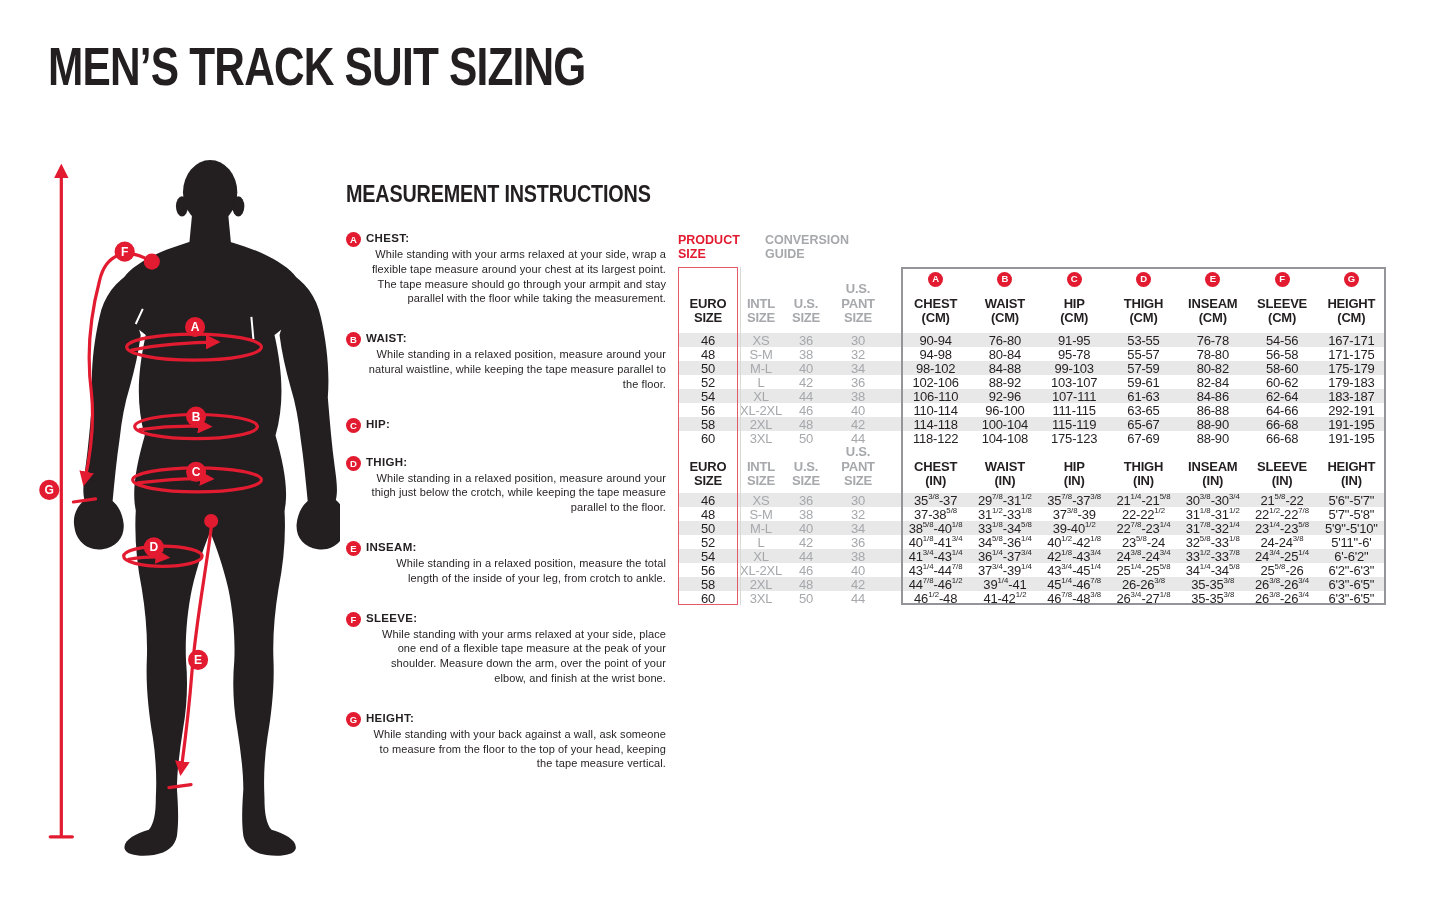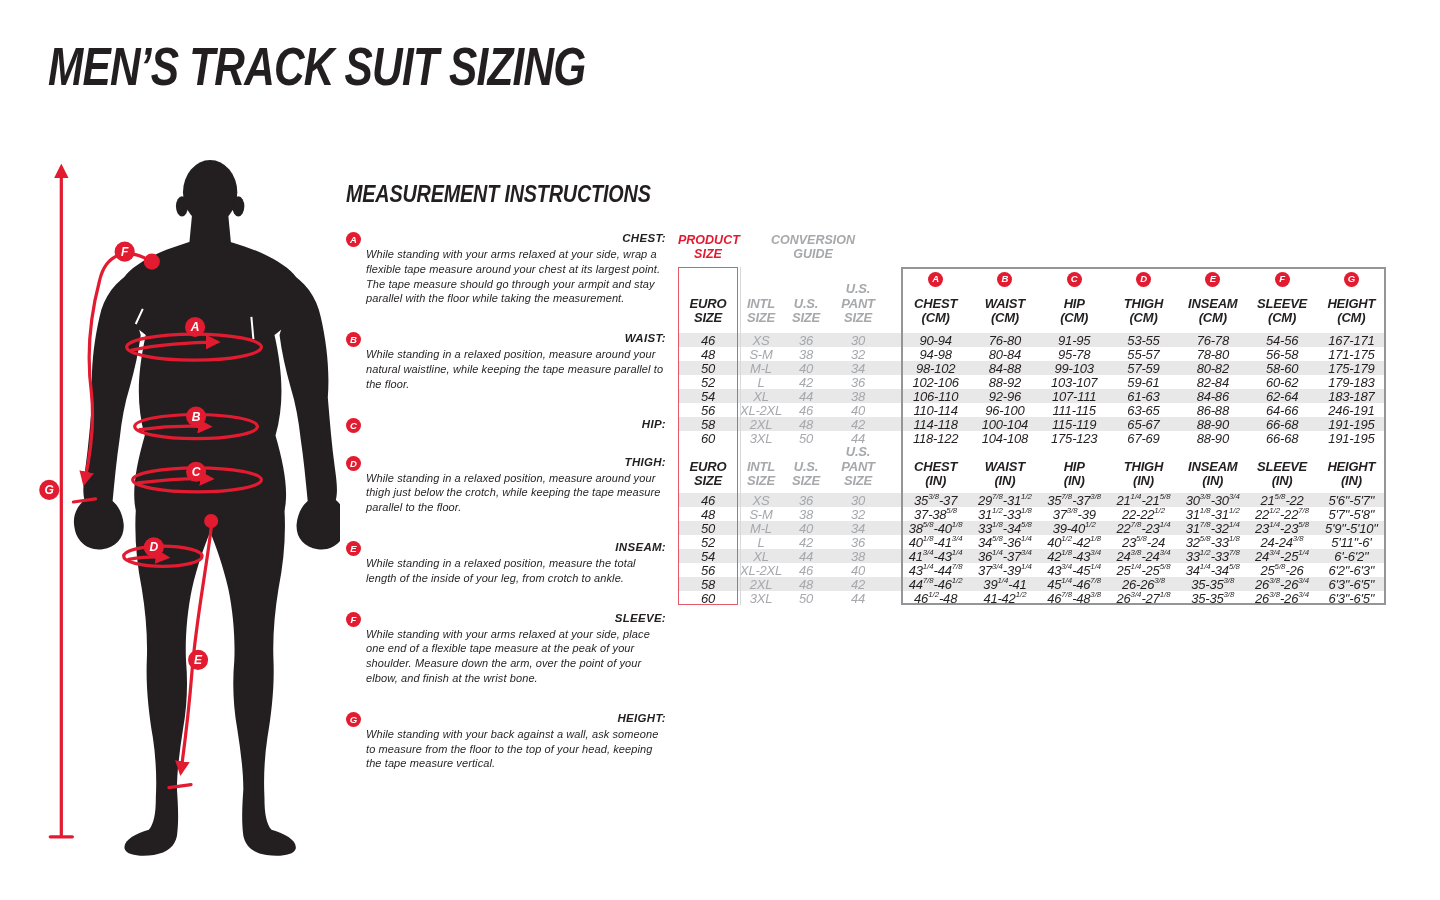--- a/index.html
+++ b/index.html
@@ -4,43 +4,43 @@
 <style>
   :root{
     --red:#e21b30;
     --ink:#231f20;
     --gray:#a6a8ab;
     --stripe:#e8e8e9;
     --boxgray:#939598;
   }
   html,body{margin:0;padding:0;background:#fff;}
   .page{position:relative;width:1440px;height:900px;background:#fff;overflow:hidden;
-        font-family:"Liberation Sans","DejaVu Sans",sans-serif;color:var(--ink);font-style:italic;}
+        font-family:"Liberation Sans","DejaVu Sans",sans-serif;color:var(--ink);}
 
   .page-title{position:absolute;left:48px;top:40px;margin:0;font-size:53px;line-height:1;
         font-weight:bold;letter-spacing:-1px;transform:scaleX(.8);transform-origin:0 0;white-space:nowrap;}
 
   
   .figure{position:absolute;left:28px;top:148px;}
   .rs{stroke:var(--red);fill:none;stroke-width:3.2px;stroke-linecap:round;}
   .badge-letter{font-family:"Liberation Sans","DejaVu Sans",sans-serif;font-size:12px;font-weight:bold;fill:#fff;text-anchor:middle;}
 
   
   .instructions{position:absolute;left:346px;top:181px;width:320px;}
   .instructions h2{margin:0 0 24px 0;font-size:23px;font-weight:bold;letter-spacing:-.2px;
         transform:scaleX(.86);transform-origin:0 0;white-space:nowrap;}
   .instr-item{position:relative;padding-left:20px;margin-bottom:26px;}
   .instr-badge{position:absolute;left:0;top:0;width:15px;height:15px;border-radius:50%;background:var(--red);
         color:#fff;font-size:9.5px;font-weight:bold;display:flex;align-items:center;justify-content:center;}
-  .instr-label{display:block;font-size:11.5px;font-weight:bold;letter-spacing:.3px;margin-bottom:3px;text-align:right;}
-  .instr-text{font-size:11px;line-height:14.8px;letter-spacing:.1px;}
+  .instr-label{display:block;font-size:11.5px;font-weight:bold;letter-spacing:.3px;margin-bottom:3px;}
+  .instr-text{font-size:11px;line-height:14.8px;letter-spacing:.1px;text-align:right;}
 
   
   .chart{position:absolute;left:678px;top:233px;width:708px;}
-  .chart-labels{position:relative;height:34px;font-weight:bold;font-size:12.5px;line-height:1.1;text-align:center;}
+  .chart-labels{position:relative;height:34px;font-weight:bold;font-size:12.5px;line-height:1.1;text-align:left;}
   .lbl-product{position:absolute;left:0;top:1px;width:60px;color:var(--red);}
   .lbl-conv{position:absolute;left:87px;top:1px;width:96px;color:var(--gray);}
   .table-wrap{position:relative;width:708px;}
   .trow{display:grid;grid-template-columns:60px 46px 44px 60px 13px repeat(7,1fr);width:708px;}
   .trow.alt{background:var(--stripe);}
   .tcell{display:flex;align-items:center;justify-content:center;text-align:center;}
   .data-row{height:14px;}
   .data-row .tcell{font-size:13px;letter-spacing:-.2px;}
   .conv{color:var(--gray);}
   .val{font-size:12.5px;}
@@ -312,21 +312,21 @@
           <div class="tcell conv">XL-2XL</div>
           <div class="tcell conv">46</div>
           <div class="tcell conv">40</div>
           <div class="tcell gap"></div>
           <div class="tcell val">110-114</div>
           <div class="tcell val">96-100</div>
           <div class="tcell val">111-115</div>
           <div class="tcell val">63-65</div>
           <div class="tcell val">86-88</div>
           <div class="tcell val">64-66</div>
-          <div class="tcell val">246-191</div>
+          <div class="tcell val">292-191</div>
         </div>
         <div class="trow data-row alt">
           <div class="tcell euro-cell">58</div>
           <div class="tcell conv">2XL</div>
           <div class="tcell conv">48</div>
           <div class="tcell conv">42</div>
           <div class="tcell gap"></div>
           <div class="tcell val">114-118</div>
           <div class="tcell val">100-104</div>
           <div class="tcell val">115-119</div>

